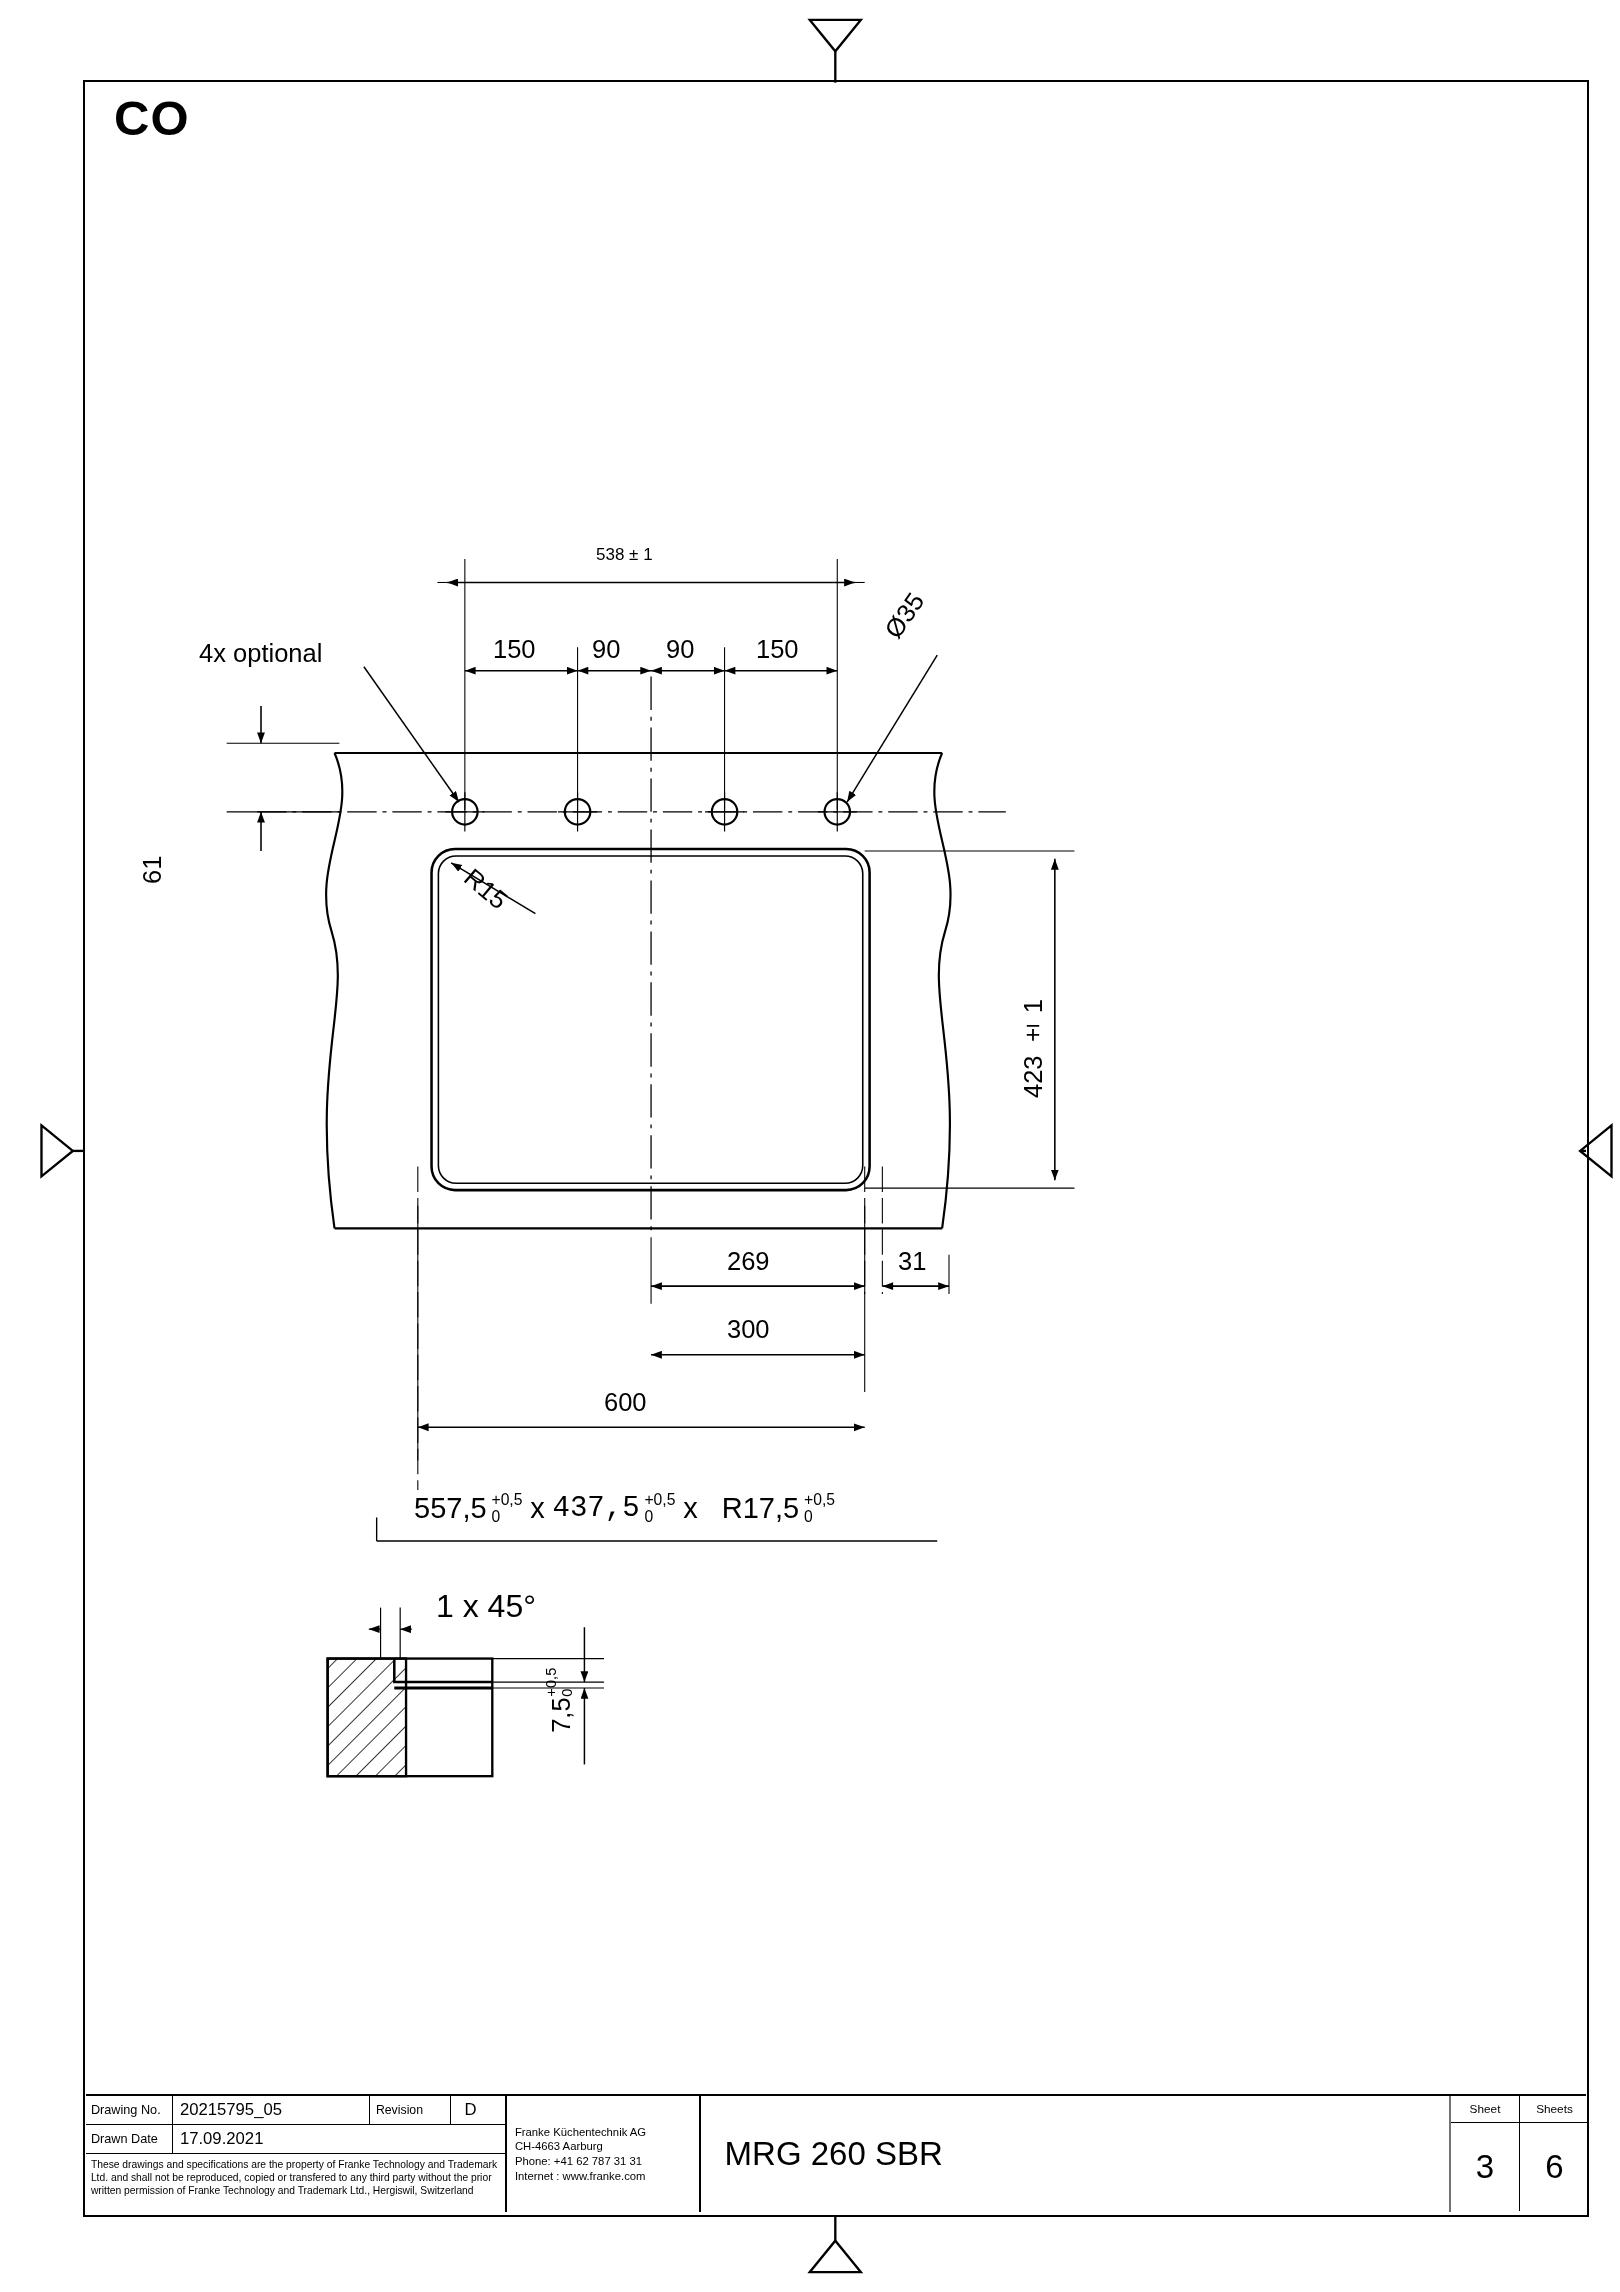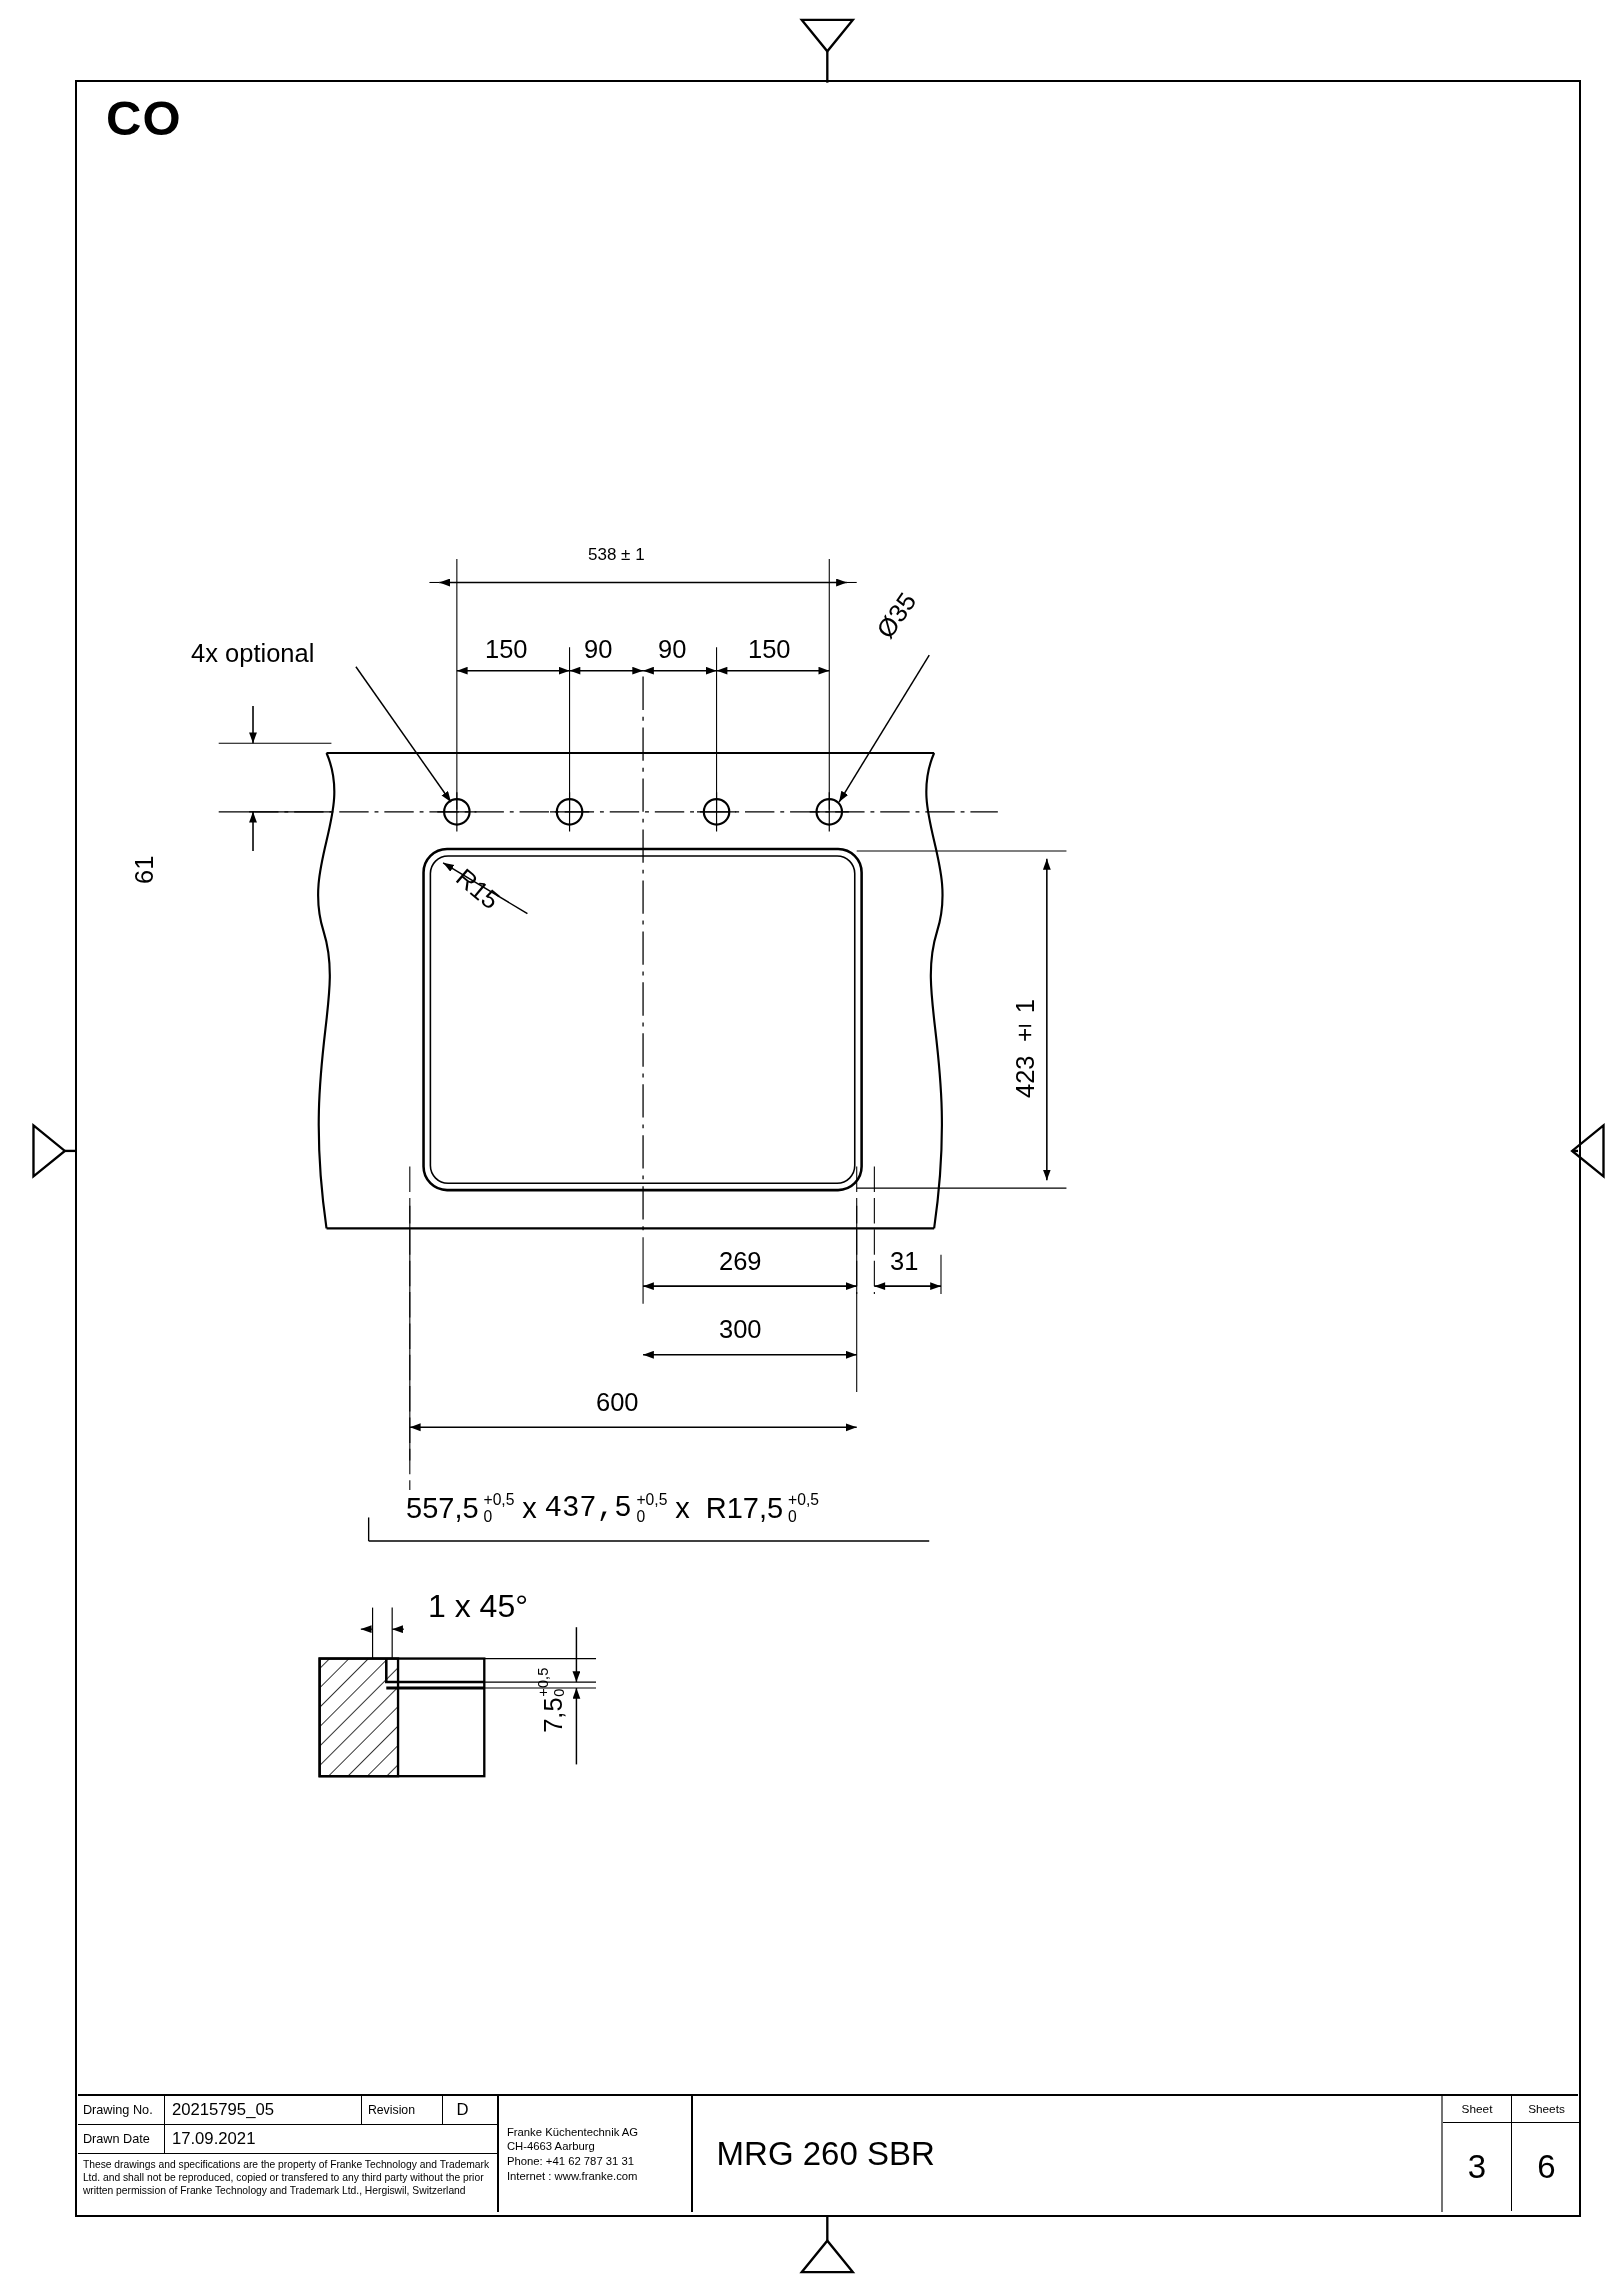--- a/index.html
+++ b/index.html
@@ -10,21 +10,21 @@
   body {
     width: 1620px;
     height: 2293px;
     position: relative;
     font-family: "Liberation Sans", sans-serif;
     color: #000000;
     overflow: hidden;
   }
   .sheet {
     position: absolute;
-    left: 8px; top: 0;
+    left: 16px; top: 0;
     width: 1480px;
     height: 2293px;
     border-radius: 23px;
   }
   .frame {
     position: absolute;
     left: 67px;
     top: 80px;
     width: 1506px;
     height: 2137px;
@@ -365,21 +365,21 @@
       <span>+0,5</span>
       <span>0</span>
     </span>
     <span>x</span>
     <span style="margin-left:7.8px;font-family:Liberation Mono, monospace;">437,5</span>
     <span style="display:inline-flex;flex-direction:column;font-size:15.7px;line-height:16.7px;margin-left:4.9px;margin-right:7.8px;">
       <span>+0,5</span>
       <span>0</span>
     </span>
     <span>x</span>
-    <span style="margin-left:16px;">R17,5</span>
+    <span style="margin-left:24px;">R17,5</span>
     <span style="display:inline-flex;flex-direction:column;font-size:15.7px;line-height:16.7px;margin-left:4.9px;">
       <span>+0,5</span>
       <span>0</span>
     </span>
   </div>
 
   <div style="position:absolute;left:529px;top:1666px;">
     <div class="vert-text" style="display:flex;align-items:center;font-size:25.5px;">
       <span>7,5</span>
       <span style="display:inline-flex;flex-direction:column;font-size:14.7px;line-height:15.7px;margin-left:3.9px;writing-mode:horizontal-tb;transform:rotate(90deg);">

